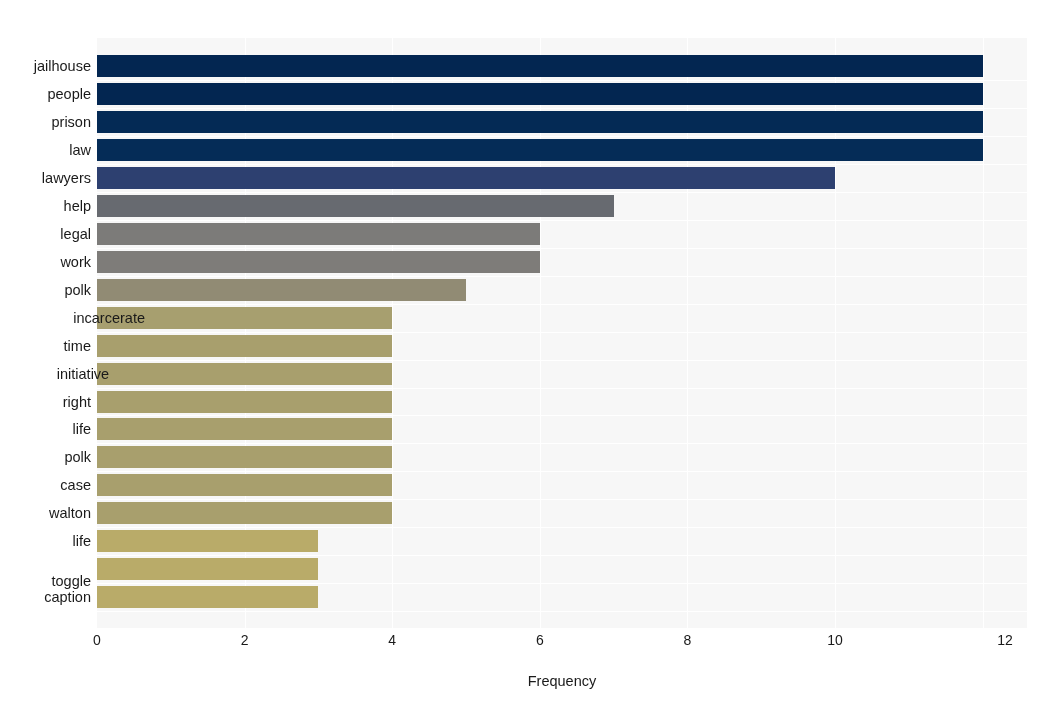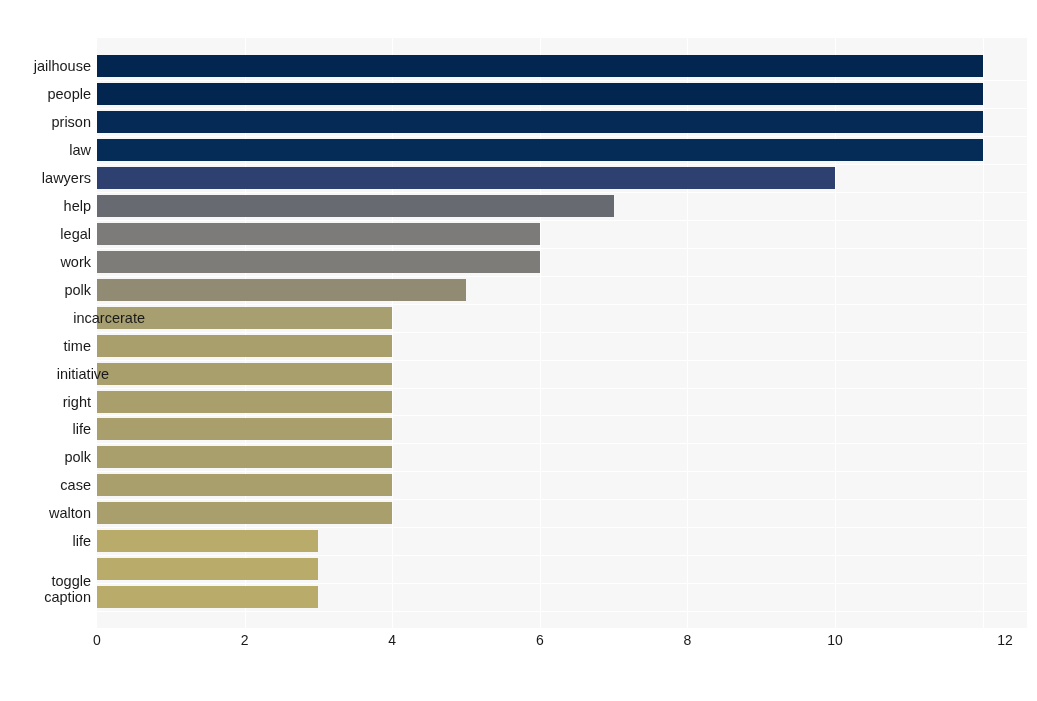--- a/index.html
+++ b/index.html
@@ -182,14 +182,15 @@
   <div id="x-ticks">
       <div class="xtick" style="left: 97px;">0</div>
       <div class="xtick" style="left: 244.619px;">2</div>
       <div class="xtick" style="left: 392.238px;">4</div>
       <div class="xtick" style="left: 539.857px;">6</div>
       <div class="xtick" style="left: 687.476px;">8</div>
       <div class="xtick" style="left: 835.095px;">10</div>
       <div class="xtick" style="left: 982.714px; text-align: right;">12</div>
     </div>
 
+  <div id="xaxis-label">Frequency</div>
 
 </div>
 
 </body></html>

